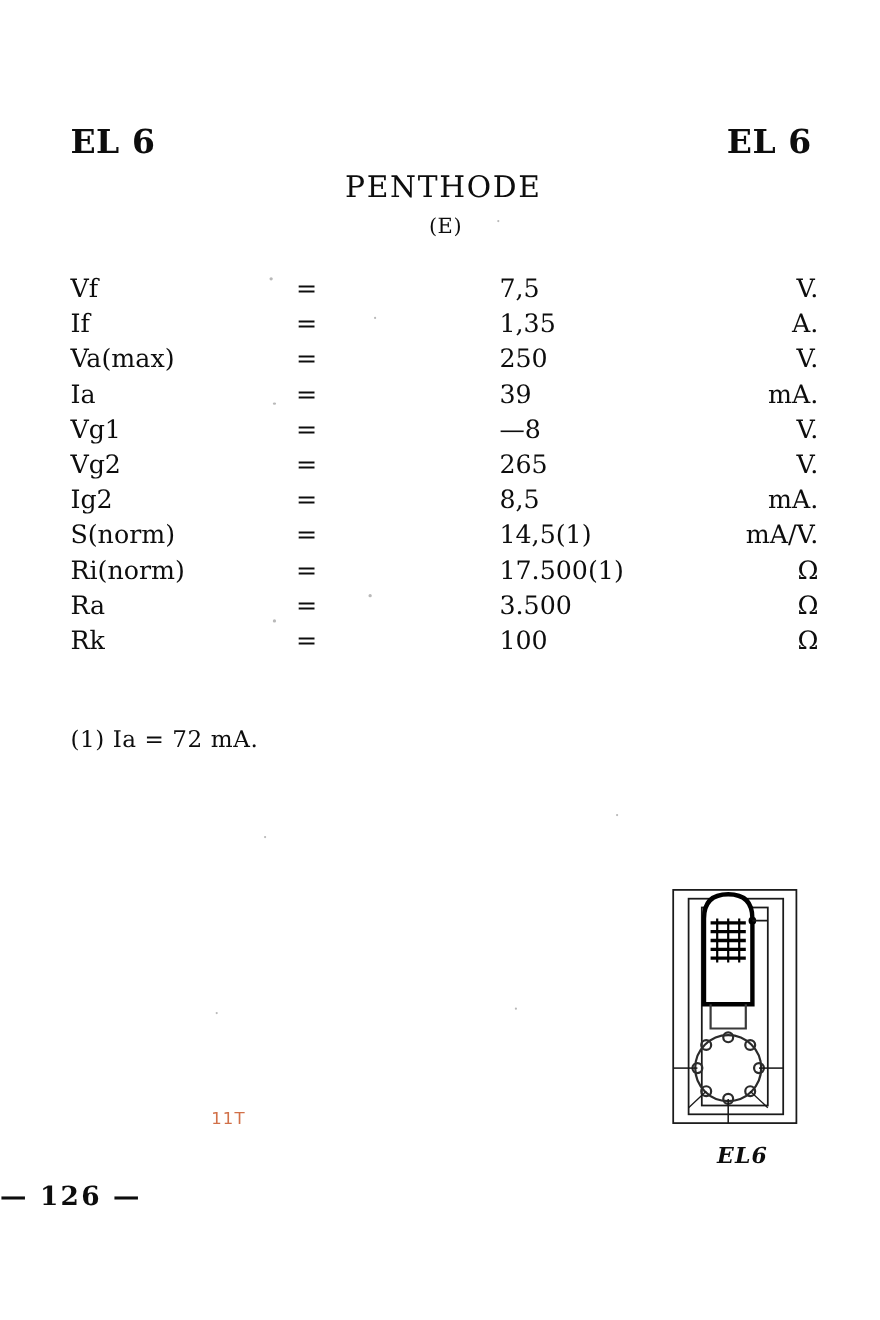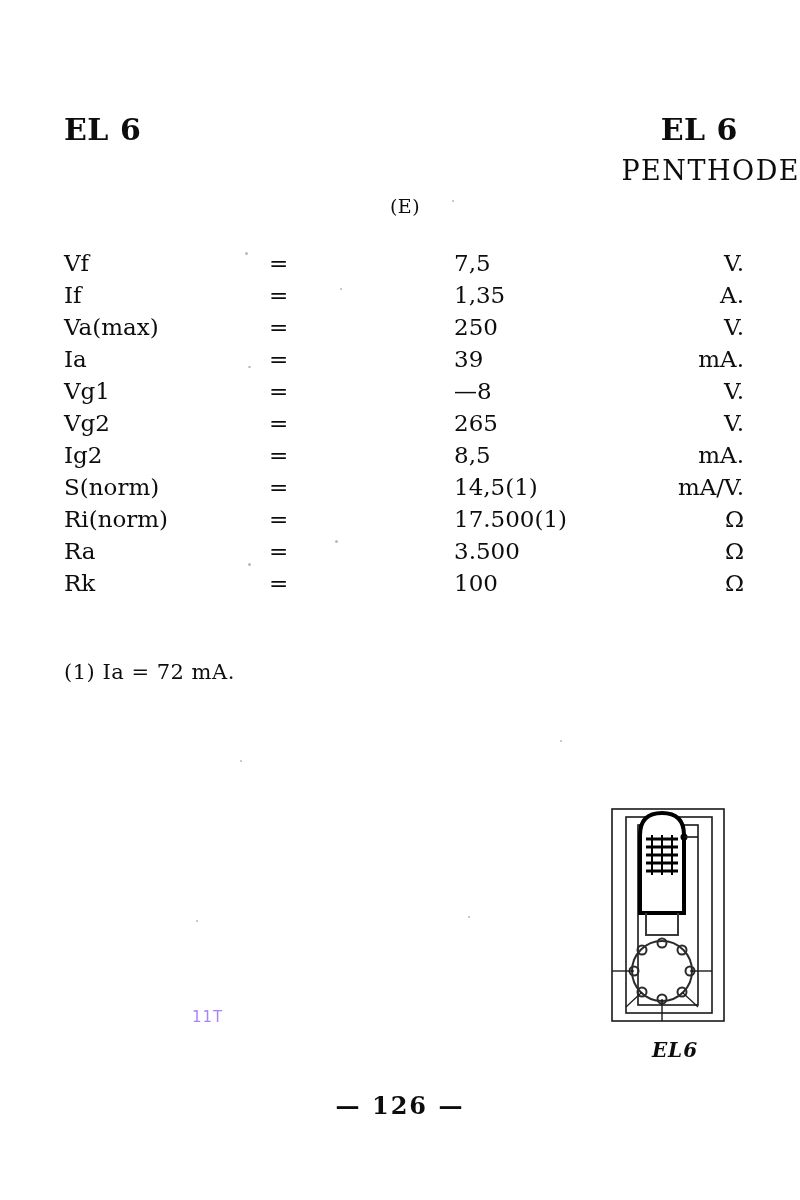--- a/index.html
+++ b/index.html
@@ -37,21 +37,21 @@
     font-family: "DejaVu Serif", serif;
     font-weight: 700;
     font-size: 30px;
     letter-spacing: 0.5px;
   }
   .title {
     position: absolute;
     left: 0;
     right: 0;
     top: 155px;
-    text-align: right;
+    text-align: center;
     font-size: 27px;
     letter-spacing: 1.5px;
     font-family: "DejaVu Serif", serif;
     padding-left: 6px;
   }
   .subtitle {
     position: absolute;
     left: 0;
     right: 0;
     top: 195px;
@@ -110,37 +110,35 @@
     font-size: 20px;
     letter-spacing: 1px;
   }
 
   
   .page-number {
     position: absolute;
     left: 0;
     right: 0;
     top: 1072px;
-    text-align: center;
     font-size: 24px;
     font-weight: 700;
     letter-spacing: 2px;
     font-family: "DejaVu Serif", serif;
-    margin-top: 19px;
   }
 
   
   .speck {
     position: absolute;
     background: #b9b9b9;
     border-radius: 50%;
   }
   .smudge {
     position: absolute;
-    color: #8b5cf6;
+    color: #c2410c;
     font-size: 15px;
     font-family: "DejaVu Sans", sans-serif;
     letter-spacing: 1px;
     opacity: .75;
   }
 </style>
 </head>
 <body>
 
 <div class="page">

